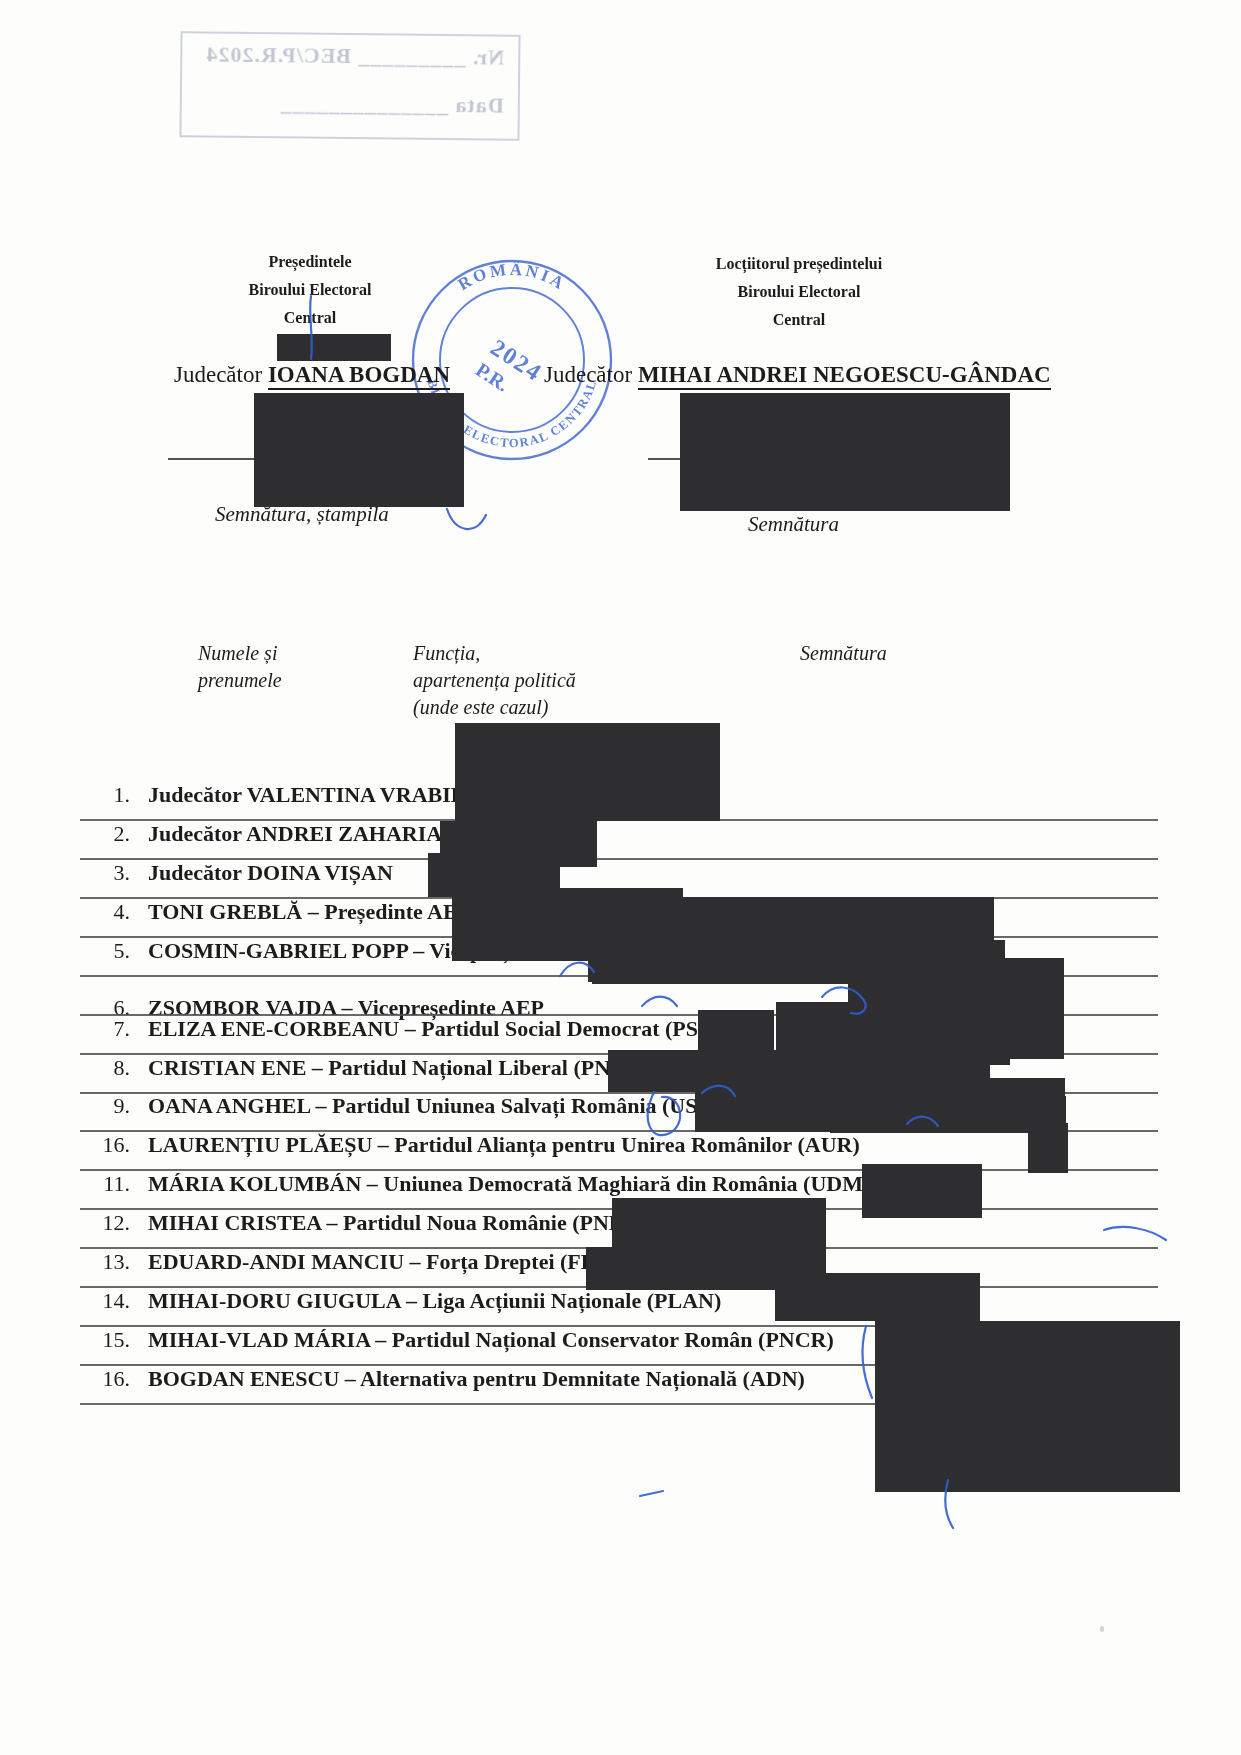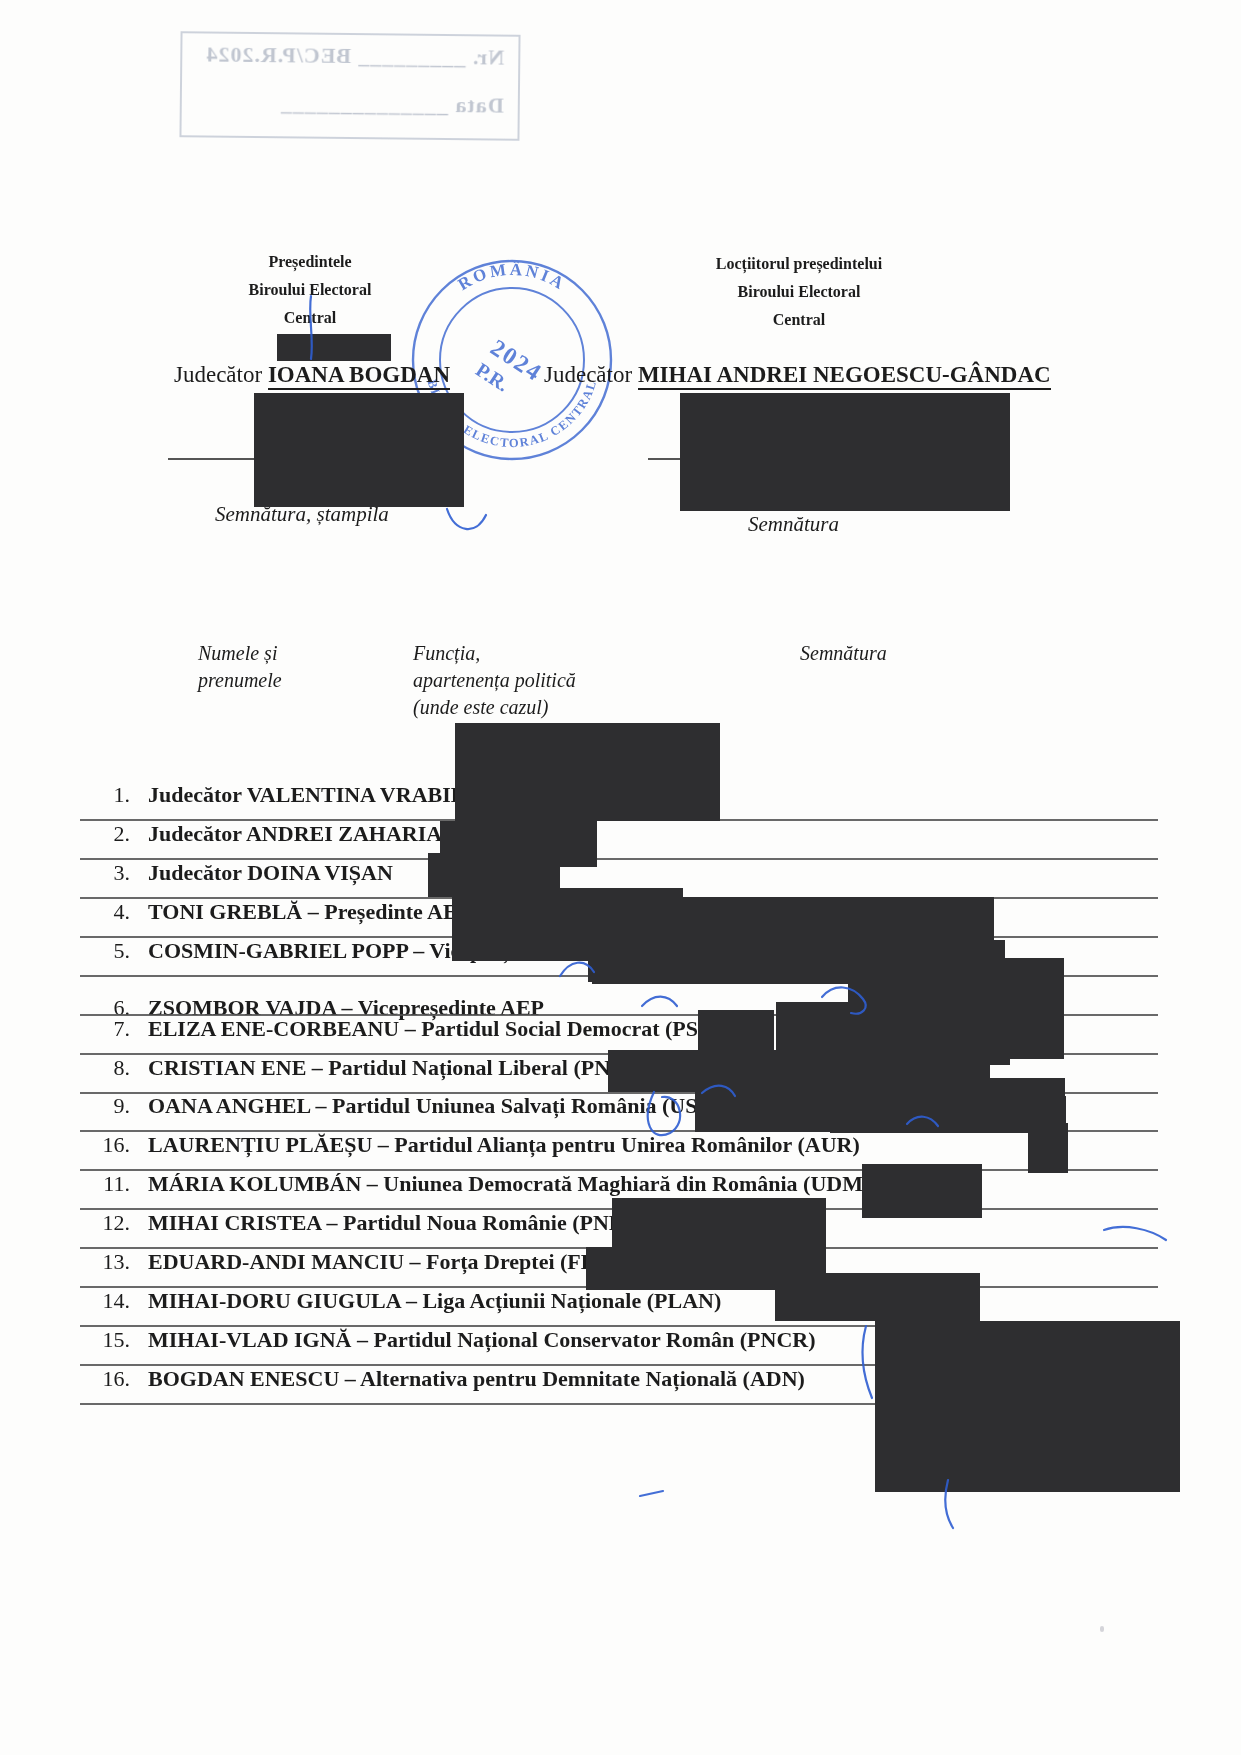--- a/index.html
+++ b/index.html
@@ -104,21 +104,21 @@
       <div class="mrow" style="left: 82px; top: 938px;"><span class="num">5.</span><span class="lbl">COSMIN-GABRIEL POPP – Vicepreședinte AEP</span></div>
       <div class="mrow" style="left: 82px; top: 977px; margin-top: 18px;"><span class="num">6.</span><span class="lbl">ZSOMBOR VAJDA – Vicepreședinte AEP</span></div>
       <div class="mrow" style="left: 82px; top: 1016px;"><span class="num">7.</span><span class="lbl">ELIZA ENE-CORBEANU – Partidul Social Democrat (PSD)</span></div>
       <div class="mrow" style="left: 82px; top: 1055px;"><span class="num">8.</span><span class="lbl">CRISTIAN ENE – Partidul Național Liberal (PNL)</span></div>
       <div class="mrow" style="left: 82px; top: 1093px;"><span class="num">9.</span><span class="lbl">OANA ANGHEL – Partidul Uniunea Salvați România (USR)</span></div>
       <div class="mrow" style="left: 82px; top: 1132px;"><span class="num">16.</span><span class="lbl">LAURENȚIU PLĂEȘU – Partidul Alianța pentru Unirea Românilor (AUR)</span></div>
       <div class="mrow" style="left: 82px; top: 1171px;"><span class="num">11.</span><span class="lbl">MÁRIA KOLUMBÁN – Uniunea Democrată Maghiară din România (UDMR)</span></div>
       <div class="mrow" style="left: 82px; top: 1210px;"><span class="num">12.</span><span class="lbl">MIHAI CRISTEA – Partidul Noua Românie (PNR)</span></div>
       <div class="mrow" style="left: 82px; top: 1249px;"><span class="num">13.</span><span class="lbl">EDUARD-ANDI MANCIU – Forța Dreptei (FD)</span></div>
       <div class="mrow" style="left: 82px; top: 1288px;"><span class="num">14.</span><span class="lbl">MIHAI-DORU GIUGULA – Liga Acțiunii Naționale (PLAN)</span></div>
-      <div class="mrow" style="left: 82px; top: 1327px;"><span class="num">15.</span><span class="lbl">MIHAI-VLAD IGNĂ – Partidul Național Conservator Român (PNCR)</span></div>
+      <div class="mrow" style="left: 82px; top: 1327px;"><span class="num">15.</span><span class="lbl">MIHAI-VLAD MÁRIA – Partidul Național Conservator Român (PNCR)</span></div>
       <div class="mrow" style="left: 82px; top: 1366px;"><span class="num">16.</span><span class="lbl">BOGDAN ENESCU – Alternativa pentru Demnitate Națională (ADN)</span></div>
     </div>
   <div id="lines-layer">
       <div class="hline" style="top: 819px;"></div>
       <div class="hline" style="top: 858px;"></div>
       <div class="hline" style="top: 897px;"></div>
       <div class="hline" style="top: 936px;"></div>
       <div class="hline" style="top: 975px;"></div>
       <div class="hline" style="top: 1014px;"></div>
       <div class="hline" style="top: 1053px;"></div>

